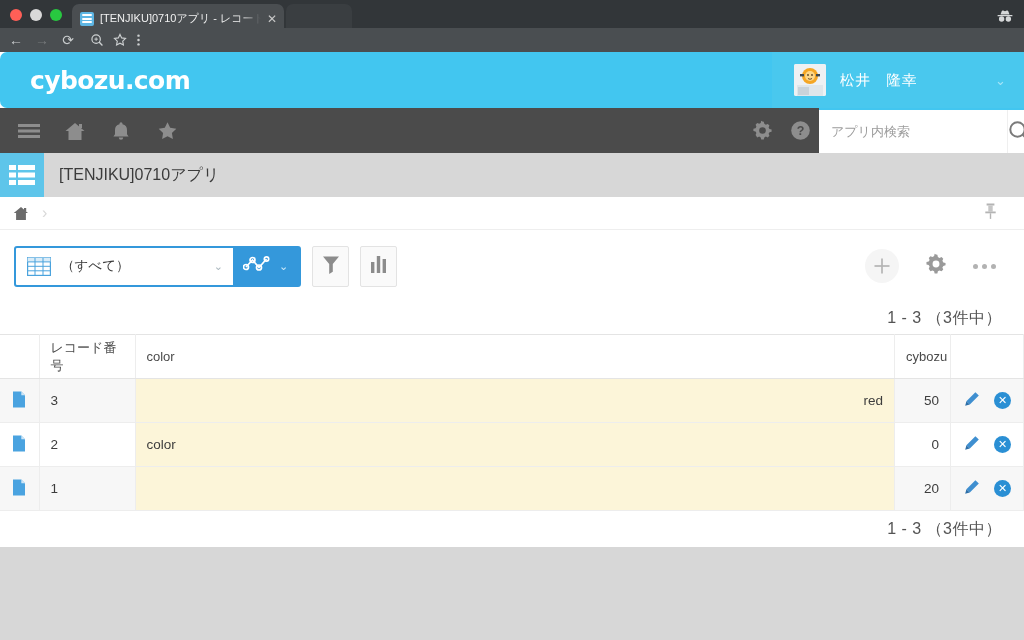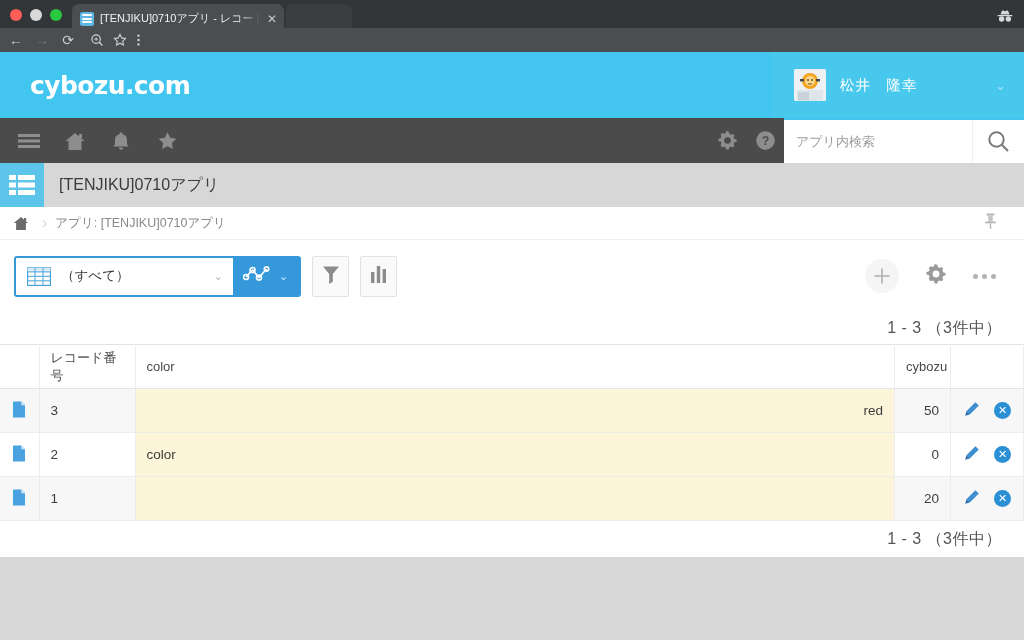--- a/index.html
+++ b/index.html
@@ -62,21 +62,21 @@
     overflow: hidden;
   }
   .secure-text { font-size: 10px; color: #e8eaeb; white-space: nowrap; }
   .omni-sep { width:1px; height:11px; background:#8a8d8f; margin: 0 3px; }
   .blur-url { display: flex; align-items: center; gap: 6px; opacity: .85; }
   .blur-url span { display:block; background:#9ea1a3; border-radius:1px; filter: blur(1.1px); }
   .toolbar-right { display: flex; align-items: center; gap: 9px; padding-left: 4px; }
   .tb-icon { width: 14px; height: 14px; color: #cdd0d1; }
 
   
-  .cy-header { height: 66px; background: #42C6F0; display: flex; align-items: stretch; }
+  .cy-header { height: 56px; background: #42C6F0; display: flex; align-items: stretch; border-radius: 7px; }
   .cy-logo {
     color: #ffffff; font-size: 25px; font-weight: bold;
     letter-spacing: -0.6px; padding: 0 0 0 30px;
     display: flex; align-items: center; font-family: "DejaVu Sans", sans-serif;
   }
   .cy-header-spacer { flex: 1; }
   .cy-user {
     width: 252px; background: #49C8EE; display: flex; align-items: center;
     gap: 14px; padding: 0 18px 0 22px;
   }
@@ -87,21 +87,21 @@
   
   .cy-nav { height: 45px; background: #4b4b4b; display: flex; align-items: center; }
   .nav-left { display: flex; align-items: center; gap: 8px; padding-left: 10px; }
   .nav-ic {
     width: 38px; height: 38px; display: flex; align-items: center; justify-content: center;
     color: #8d8d8d;
   }
   .nav-mid { flex: 1; }
   .nav-right { display: flex; align-items: center; }
   .search-wrap {
-    width: 240px; height: 45px; background: #ffffff; display: flex; align-items: center;
+    width: 205px; height: 45px; background: #ffffff; display: flex; align-items: center;
     border-top: 2px solid #42C6F0;
   }
   .search-input {
     flex: 1; border: none; outline: none; font-size: 13px; color: #5b5b5b;
     padding: 0 0 0 12px; font-family: "Liberation Sans", sans-serif; background: transparent;
   }
   .search-input::placeholder { color: #9b9b9b; }
   .search-btn {
     width: 52px; height: 43px; background: #ffffff; border-left: 1px solid #efefef;
     display: flex; align-items: center; justify-content: center; color: #7a7a7a;
@@ -335,21 +335,20 @@
   </div>
 
   <div class="crumb-bar">
     <span class="crumb-home">
       <svg width="16" height="15" viewBox="0 0 16 15">
         <path d="M8 1 .8 7h2.3v7h9.8V7H15z" fill="#6b6b6b"></path>
         <rect x="11" y="2" width="2.2" height="3" fill="#6b6b6b"></rect>
       </svg>
     </span>
     <span class="crumb-sep">›</span>
-    <span class="crumb-text">アプリ: [TENJIKU]0710アプリ</span>
     <span class="crumb-pin">
       <svg width="13" height="17" viewBox="0 0 13 17">
         <rect x="2.6" y="1" width="7.8" height="2" fill="#b4b4b4"></rect>
         <rect x="4.3" y="3" width="4.4" height="6" fill="#c6c6c6"></rect>
         <rect x="1.3" y="9" width="10.4" height="1.8" fill="#b4b4b4"></rect>
         <rect x="5.8" y="10.8" width="1.4" height="5.6" fill="#b4b4b4"></rect>
       </svg>
     </span>
   </div>
 

